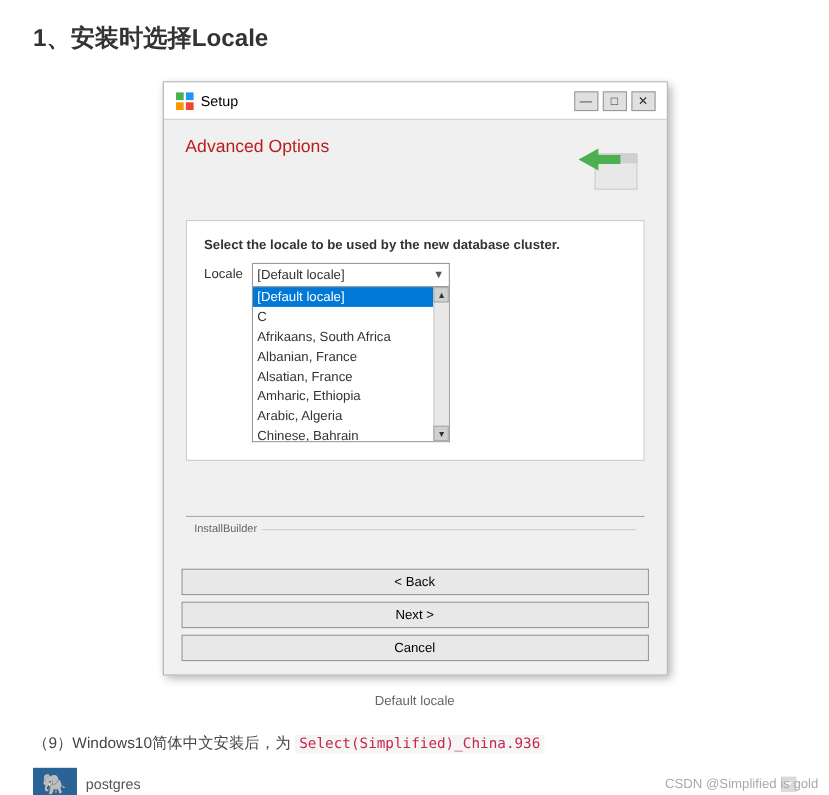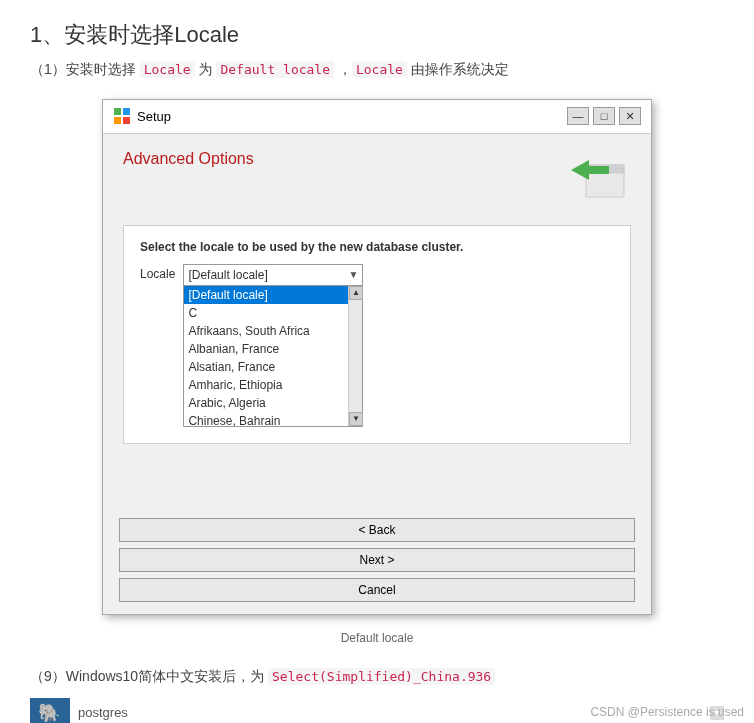--- a/index.html
+++ b/index.html
@@ -9,23 +9,23 @@
       width: 754px;
       min-height: 723px;
       overflow-x: hidden;
       color: #333;
     }
     .page-content {
       padding: 20px 30px;
     }
     .section-title {
       font-size: 22px;
-      font-weight: normal;
+      font-weight: bold;
       color: #333;
-      margin-bottom: 8px;
+      margin-bottom: 24px;
     }
     .section-desc {
       font-size: 14px;
       color: #444;
       margin-bottom: 18px;
       line-height: 1.6;
     }
     .inline-code {
       background: #f5f5f5;
       color: #c7254e;
@@ -34,21 +34,21 @@
       font-family: Consolas, monospace;
       font-size: 13px;
     }
     
     .dialog-wrapper {
       display: flex;
       justify-content: center;
       margin: 0 auto 16px auto;
     }
     .dialog {
-      width: 550px;
+      width: 459px;
       border: 1px solid #aaa;
       background: #f0f0f0;
       box-shadow: 3px 3px 8px rgba(0,0,0,0.3);
     }
     .dialog-titlebar {
       background: #fff;
       border-bottom: 1px solid #ccc;
       display: flex;
       align-items: center;
       padding: 6px 10px;
@@ -280,23 +280,20 @@
       align-items: center;
       justify-content: center;
     }
   </style>
 </head>
 <body>
 
 <div class="page-content">
   <h1 class="section-title">1、安装时选择Locale</h1>
 
-  <p class="section-desc">
-    <span>（1）安装时选择 </span><span class="inline-code">Locale</span><span> 为 </span><span class="inline-code">Default locale</span><span> ，</span><span class="inline-code">Locale</span><span> 由操作系统决定</span>
-  </p>
 
   <div class="dialog-wrapper">
     <div class="dialog">
 
       <div class="dialog-titlebar">
 
         <svg class="dialog-titlebar-icon" viewBox="0 0 18 18" xmlns="http://www.w3.org/2000/svg">
           <rect x="1" y="1" width="7" height="7" fill="#4CAF50"></rect>
           <rect x="10" y="1" width="7" height="7" fill="#2196F3"></rect>
           <rect x="1" y="10" width="7" height="7" fill="#FF9800"></rect>
@@ -356,20 +353,24 @@
                     <div class="scroll-down">▼</div>
                   </div>
                 </div>
               </div>
             </div>
           </div>
         </div>
 
         <div style="height: 30px;"></div>
 
+        <div class="installbuilder-bar">
+          <span>InstallBuilder</span>
+          <div class="installbuilder-line"></div>
+        </div>
       </div>
 
       <div class="dialog-footer">
         <button class="footer-btn">&lt; Back</button>
         <button class="footer-btn">Next &gt;</button>
         <button class="footer-btn">Cancel</button>
       </div>
     </div>
   </div>
 
@@ -387,13 +388,13 @@
     <div style="margin-left: auto;">
       <div class="arrow-expand">
         <svg width="10" height="10" viewBox="0 0 10 10" xmlns="http://www.w3.org/2000/svg">
           <polygon points="2,3 8,3 5,7" fill="#fff"></polygon>
         </svg>
       </div>
     </div>
   </div>
 </div>
 
-<div class="bottom-bar">CSDN @Persistence is used</div>
+<div class="bottom-bar">CSDN @Simplified is gold</div>
 
 </body></html>

